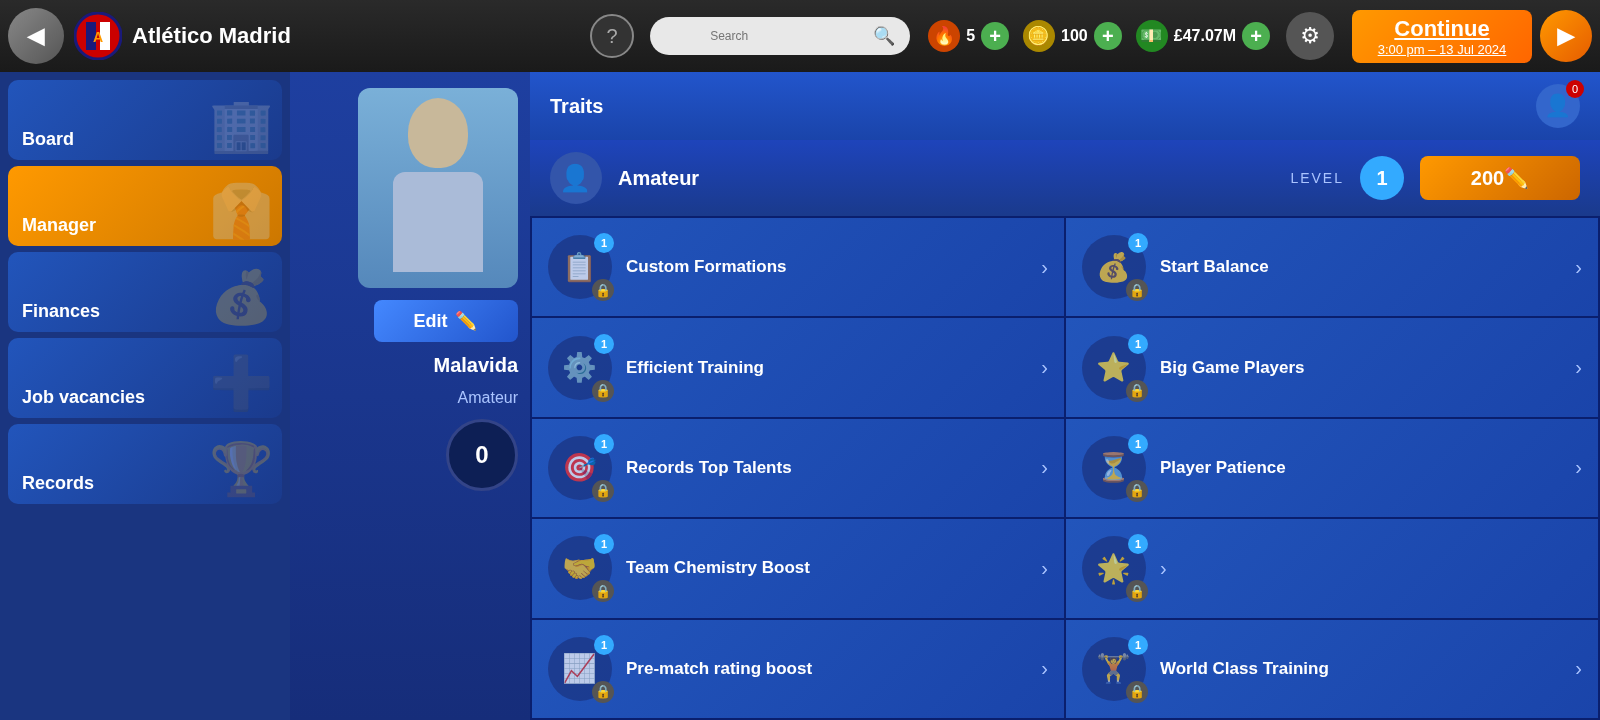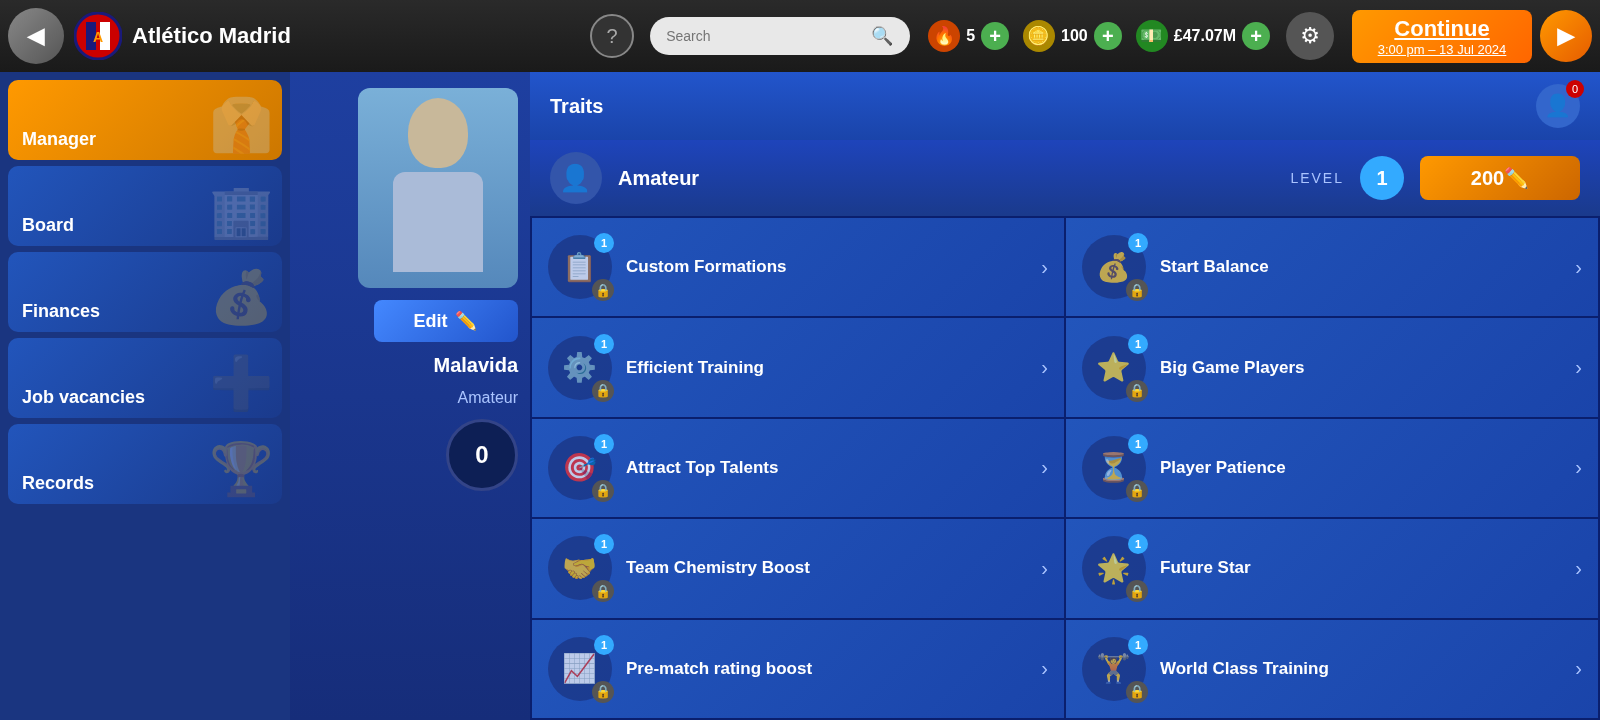--- a/index.html
+++ b/index.html
@@ -58,23 +58,24 @@
       align-items: center;
       background: #e8e8e8;
       border-radius: 24px;
       padding: 8px 16px;
       width: 260px;
       gap: 8px;
     }
     .search-bar input {
       border: none;
       background: transparent;
-      font-size: 14px;
+      font-size: 12px;
       outline: none;
       flex: 1;
+      margin-left: 44px;
     }
     .search-icon { font-size: 18px; color: #555; }
     .nav-resource {
       display: flex;
       align-items: center;
       gap: 4px;
       color: white;
       font-size: 16px;
       font-weight: bold;
     }
@@ -509,31 +510,31 @@
     <span class="c-label">Continue</span>
     <span class="c-time">3:00 pm – 13 Jul 2024</span>
   </button>
   <button class="continue-arrow">▶</button>
 </div>
 
 <div class="main-layout">
 
   <div class="sidebar">
 
+    <div class="sidebar-item inactive">
+      <div class="sidebar-item-inner">
+        <span class="sidebar-item-label">Board</span>
+        <span class="sidebar-icon-bg">🏢</span>
+      </div>
+    </div>
+
     <div class="sidebar-item active">
       <div class="sidebar-item-inner">
         <span class="sidebar-item-label">Manager</span>
         <span class="sidebar-icon-bg">👔</span>
-      </div>
-    </div>
-
-    <div class="sidebar-item inactive">
-      <div class="sidebar-item-inner">
-        <span class="sidebar-item-label">Board</span>
-        <span class="sidebar-icon-bg">🏢</span>
       </div>
     </div>
 
     <div class="sidebar-item inactive">
       <div class="sidebar-item-inner">
         <span class="sidebar-item-label">Finances</span>
         <span class="sidebar-icon-bg">💰</span>
       </div>
     </div>
 
@@ -639,21 +640,21 @@
         <span class="trait-label">Big Game Players</span>
         <span class="trait-arrow">›</span>
       </div>
 
       <div class="trait-item">
         <div class="trait-icon-wrap">
           <div class="trait-icon-bg">🎯</div>
           <div class="trait-level-badge">1</div>
           <div class="trait-lock">🔒</div>
         </div>
-        <span class="trait-label">Attract Top Talents</span>
+        <span class="trait-label">Records Top Talents</span>
         <span class="trait-arrow">›</span>
       </div>
 
       <div class="trait-item">
         <div class="trait-icon-wrap">
           <div class="trait-icon-bg">⏳</div>
           <div class="trait-level-badge">1</div>
           <div class="trait-lock">🔒</div>
         </div>
         <span class="trait-label">Player Patience</span>
@@ -669,21 +670,20 @@
         <span class="trait-label">Team Chemistry Boost</span>
         <span class="trait-arrow">›</span>
       </div>
 
       <div class="trait-item">
         <div class="trait-icon-wrap">
           <div class="trait-icon-bg">🌟</div>
           <div class="trait-level-badge">1</div>
           <div class="trait-lock">🔒</div>
         </div>
-        <span class="trait-label">Future Star</span>
         <span class="trait-arrow">›</span>
       </div>
 
       <div class="trait-item">
         <div class="trait-icon-wrap">
           <div class="trait-icon-bg">📈</div>
           <div class="trait-level-badge">1</div>
           <div class="trait-lock">🔒</div>
         </div>
         <span class="trait-label">Pre-match rating boost</span>

